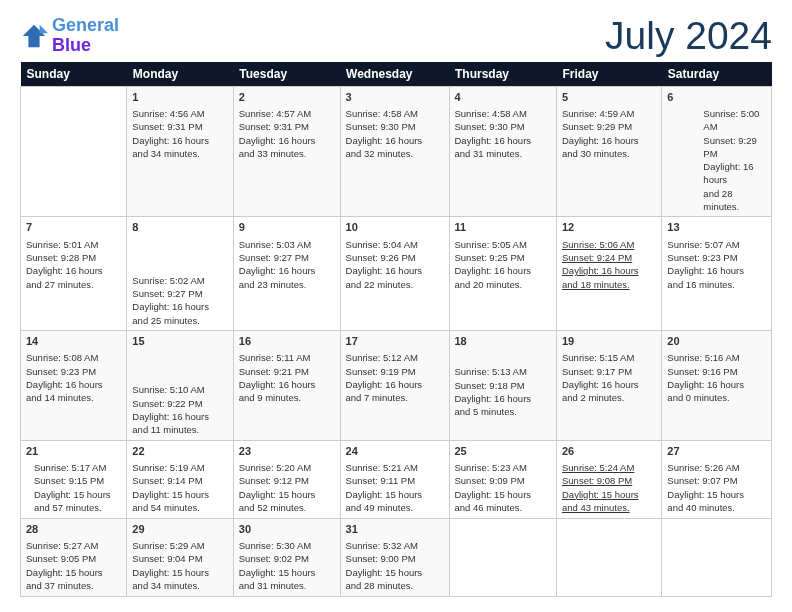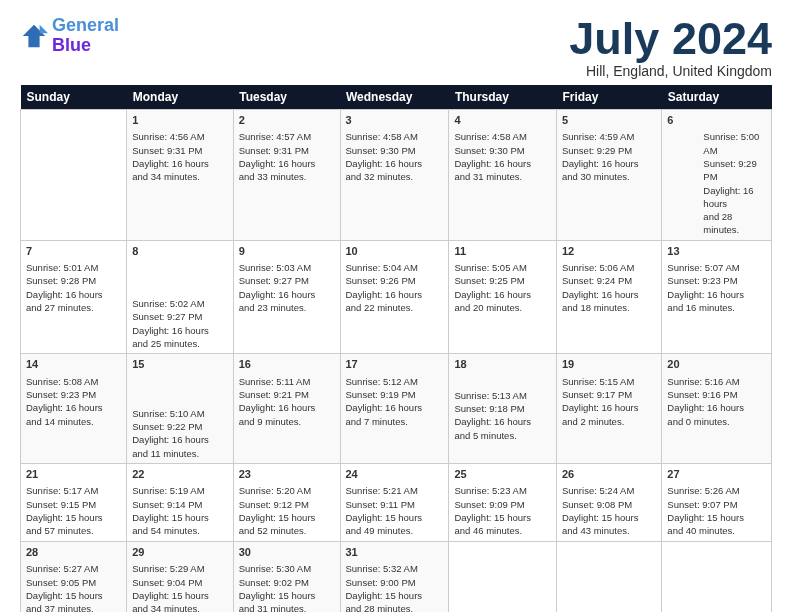--- a/index.html
+++ b/index.html
@@ -35,22 +35,22 @@
       color: #4a90d9;
     }
     .logo-icon {
       width: 28px;
       height: 28px;
     }
     .title-block {
       text-align: right;
     }
     .month-title {
-      font-size: 45px;
-      font-weight: bold;
+      font-size: 39px;
+      font-weight: normal;
       color: #1a3a5c;
       line-height: 1;
     }
     .location {
       font-size: 14px;
       color: #333;
       margin-top: 2px;
     }
     table {
       width: 100%;
@@ -101,21 +101,20 @@
         <polygon points="20,4 36,20 28,20 28,36 12,36 12,20 4,20" fill="#2e6db4"></polygon>
         <polygon points="28,4 40,16 28,16" fill="#4a90d9"></polygon>
       </svg>
       <div class="logo-text">
         <div><span>General</span></div>
         <div><span style="color:#6d28d9">Blue</span></div>
       </div>
     </div>
     <div class="title-block">
       <div class="month-title">July 2024</div>
-      <div class="location">Hill, England, United Kingdom</div>
     </div>
   </div>
 
   <table>
     <thead>
       <tr>
         <th>Sunday</th>
         <th>Monday</th>
         <th>Tuesday</th>
         <th>Wednesday</th>
@@ -201,21 +200,21 @@
           </td>
           <td>
             <span class="day-num">11</span>
             <div style="white-space: pre-line;">Sunrise: 5:05 AM
 Sunset: 9:25 PM
 Daylight: 16 hours
 and 20 minutes.</div>
           </td>
           <td>
             <span class="day-num">12</span>
-            <div style="white-space: pre-line;">Sunrise: 5:06 AM
+            <div style="white-space: pre-line; text-decoration: underline;">Sunrise: 5:06 AM
 Sunset: 9:24 PM
 Daylight: 16 hours
 and 18 minutes.</div>
           </td>
           <td>
             <span class="day-num">13</span>
             <div style="white-space: pre-line;">Sunrise: 5:07 AM
 Sunset: 9:23 PM
 Daylight: 16 hours
 and 16 minutes.</div>
@@ -268,21 +267,21 @@
             <span class="day-num">20</span>
             <div style="white-space: pre-line;">Sunrise: 5:16 AM
 Sunset: 9:16 PM
 Daylight: 16 hours
 and 0 minutes.</div>
           </td>
         </tr>
         <tr>
           <td>
             <span class="day-num">21</span>
-            <div style="white-space: pre-line;">Sunrise: 5:17 AM
+            <div style="white-space: pre-line; margin-left: 8px;">Sunrise: 5:17 AM
 Sunset: 9:15 PM
 Daylight: 15 hours
 and 57 minutes.</div>
           </td>
           <td>
             <span class="day-num">22</span>
             <div style="white-space: pre-line;">Sunrise: 5:19 AM
 Sunset: 9:14 PM
 Daylight: 15 hours
 and 54 minutes.</div>
@@ -303,21 +302,21 @@
           </td>
           <td>
             <span class="day-num">25</span>
             <div style="white-space: pre-line;">Sunrise: 5:23 AM
 Sunset: 9:09 PM
 Daylight: 15 hours
 and 46 minutes.</div>
           </td>
           <td>
             <span class="day-num">26</span>
-            <div style="white-space: pre-line;">Sunrise: 5:24 AM
+            <div style="white-space: pre-line; text-decoration: underline;">Sunrise: 5:24 AM
 Sunset: 9:08 PM
 Daylight: 15 hours
 and 43 minutes.</div>
           </td>
           <td>
             <span class="day-num">27</span>
             <div style="white-space: pre-line;">Sunrise: 5:26 AM
 Sunset: 9:07 PM
 Daylight: 15 hours
 and 40 minutes.</div>

